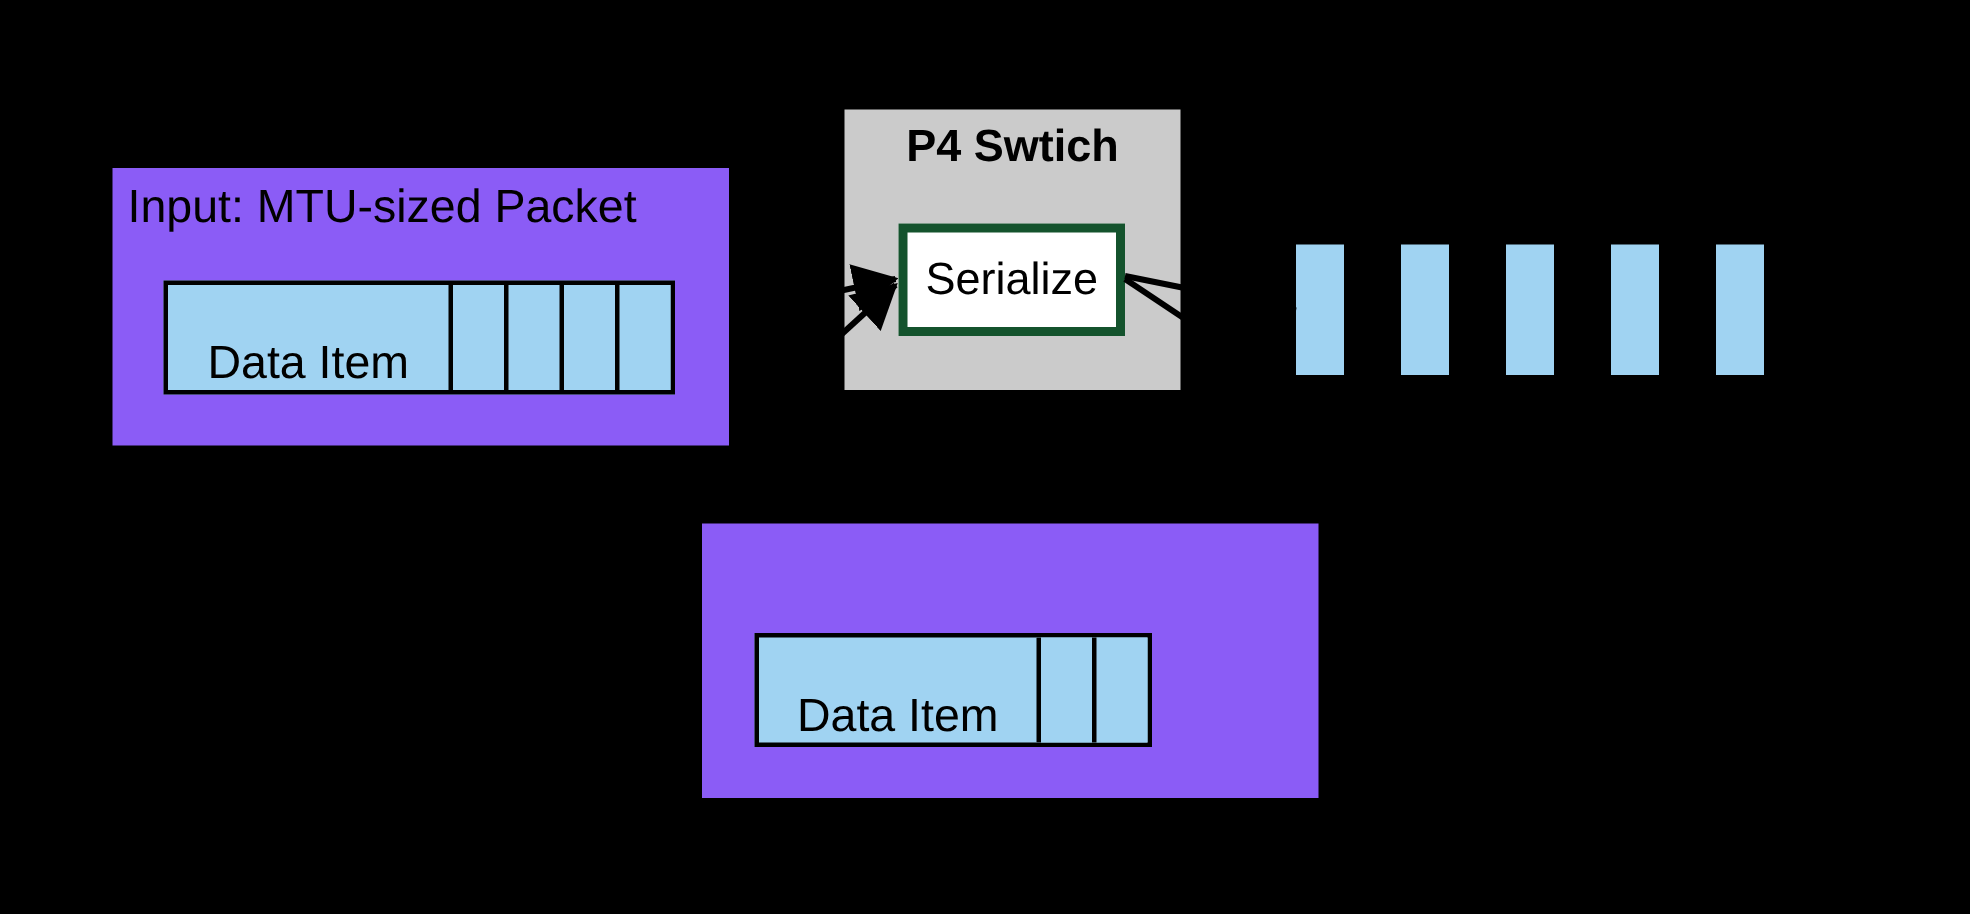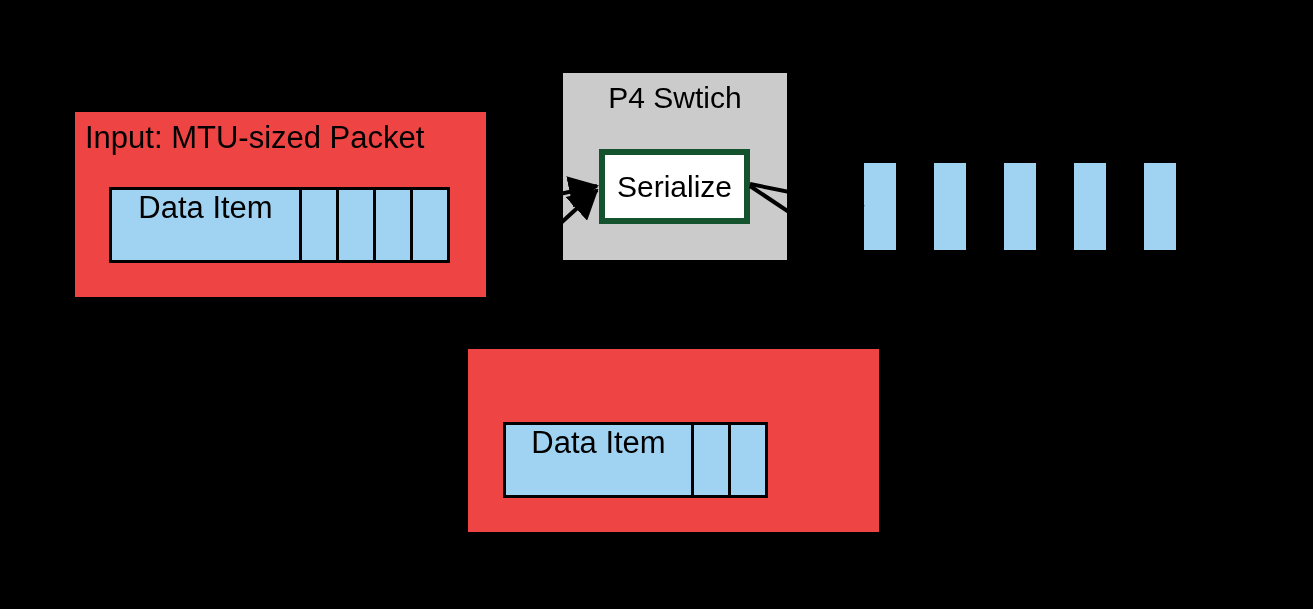--- a/index.html
+++ b/index.html
@@ -1,40 +1,40 @@
 <!DOCTYPE html>
 <html><head>
 <meta charset="utf-8">
 <style>
   * { margin:0; padding:0; box-sizing:border-box; }
   html,body { background:#000; }
   .canvas {
     position:relative; width:1313px; height:609px; background:#000000;
     font-family:"Liberation Sans", sans-serif; color:#000000; overflow:hidden;
   }
-  .panel { position:absolute; background:#ef4444; }
+  .panel { position:absolute; background:#8b5cf6; }
   .panel-title { position:absolute; white-space:nowrap; }
 
   
   .input-box   { left:75px; top:112px; width:411px; height:185px; }
   .input-title { left:10px; top:8px; font-size:31px; }
   .packet-bar {
     position:absolute; display:flex; background:#A0D3F2;
     border:3px solid #000000;
   }
   .input-bar { left:34px; top:75px; width:341px; height:76px; }
   .data-item-cell {
-    flex:1; display:flex; align-items:flex-start; justify-content:center;
+    flex:1; display:flex; align-items:flex-end; justify-content:center;
     font-size:31px;
   }
   .seg { width:37px; border-left:3px solid #000000; background:#A0D3F2; }
 
   
   .switch-box { position:absolute; left:563px; top:73px; width:224px; height:187px; background:#CBCBCB; }
-  .switch-title { position:absolute; left:0; top:8px; width:100%; text-align:center; font-size:30px; }
+  .switch-title { position:absolute; left:0; top:8px; width:100%; text-align:center; font-size:30px;font-weight:bold; }
   .serialize-box {
     position:absolute; left:36px; top:76px; width:151px; height:75px;
     background:#ffffff; border:6px solid #14532d;
     display:flex; align-items:center; justify-content:center; font-size:30px;
   }
 
   
   .out-bars { position:absolute; left:864px; top:163px; display:flex; gap:38px; }
   .out-bar { width:32px; height:87px; background:#A0D3F2; }
 

